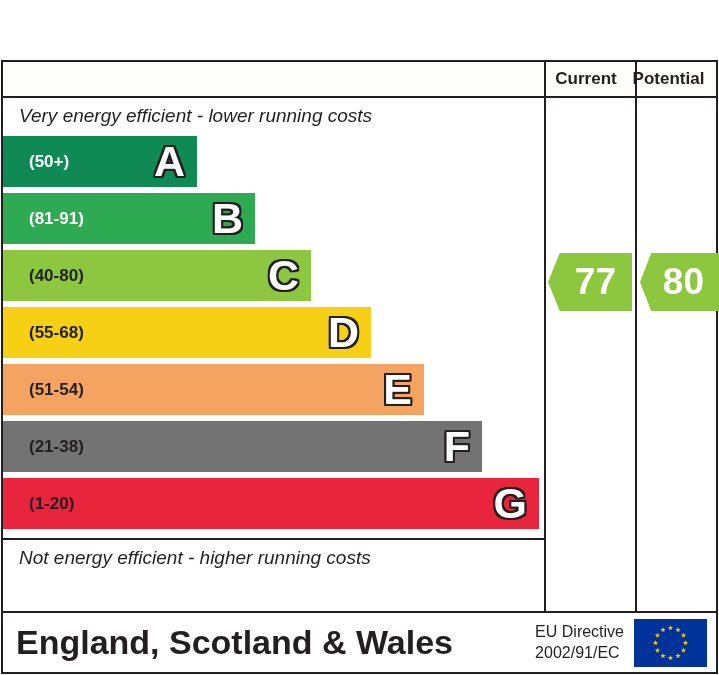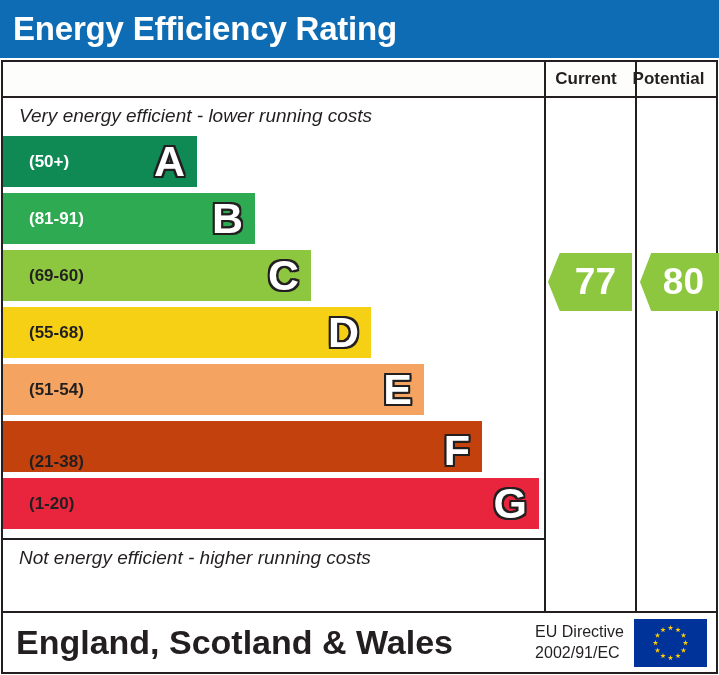--- a/index.html
+++ b/index.html
@@ -162,23 +162,20 @@
     margin-right: 9px;
     flex: none;
   }
   .eu-flag svg { display: block; width: 73px; height: 48px; }
 </style>
 </head>
 <body>
 
 <div id="epc">
 
-  <div class="title-bar">
-    <span class="title-text">Energy Efficiency Rating</span>
-  </div>
 
   <div class="frame">
 
     <div class="hdr-row">
       <div class="hdr-cell hdr-current">Current</div>
       <div class="hdr-cell hdr-potential">Potential</div>
     </div>
 
     <div class="vline vline-1"></div>
     <div class="vline vline-2"></div>
@@ -188,32 +185,32 @@
     <div class="bars">
       <div class="bar" style="top: 0px; width: 194px; background: rgb(15, 138, 85);">
         <span class="bar-range" style="color: rgb(255, 255, 255);">(50+)</span>
         <span class="bar-letter">A</span>
       </div>
       <div class="bar" style="top: 57px; width: 252px; background: rgb(46, 170, 82);">
         <span class="bar-range" style="color: rgb(255, 255, 255);">(81-91)</span>
         <span class="bar-letter">B</span>
       </div>
       <div class="bar" style="top: 114px; width: 308px; background: rgb(141, 198, 63);">
-        <span class="bar-range" style="color: rgb(35, 31, 32);">(69-60)</span>
+        <span class="bar-range" style="color: rgb(35, 31, 32);">(40-80)</span>
         <span class="bar-letter">C</span>
       </div>
       <div class="bar" style="top: 171px; width: 368px; background: rgb(245, 208, 20);">
         <span class="bar-range" style="color: rgb(35, 31, 32);">(55-68)</span>
         <span class="bar-letter">D</span>
       </div>
       <div class="bar" style="top: 228px; width: 421px; background: rgb(244, 164, 96);">
         <span class="bar-range" style="color: rgb(35, 31, 32);">(51-54)</span>
         <span class="bar-letter">E</span>
       </div>
-      <div class="bar" style="top: 285px; width: 479px; background: #c2410c; align-items: flex-end;">
+      <div class="bar" style="top: 285px; width: 479px; background: #737373;">
         <span class="bar-range" style="color: rgb(35, 31, 32);">(21-38)</span>
         <span class="bar-letter">F</span>
       </div>
       <div class="bar" style="top: 342px; width: 536px; background: rgb(233, 37, 62);">
         <span class="bar-range" style="color: rgb(35, 31, 32);">(1-20)</span>
         <span class="bar-letter">G</span>
       </div>
     </div>
 
     <div class="caption caption-bottom">Not energy efficient - higher running costs</div>

